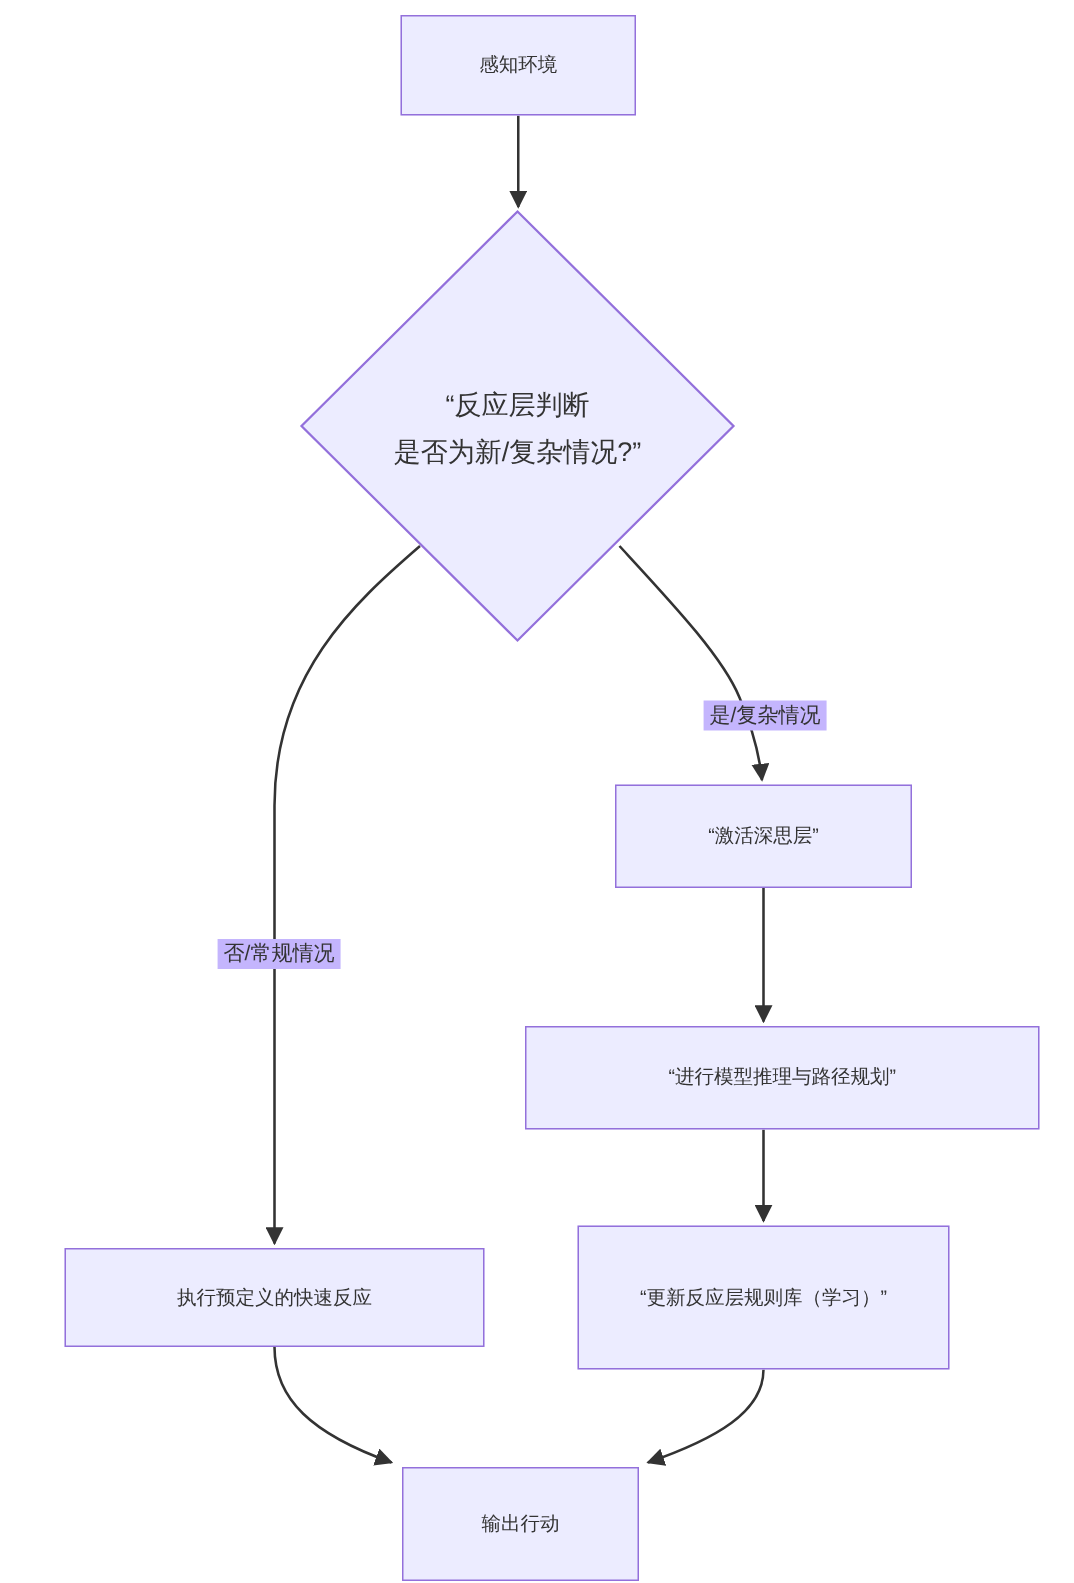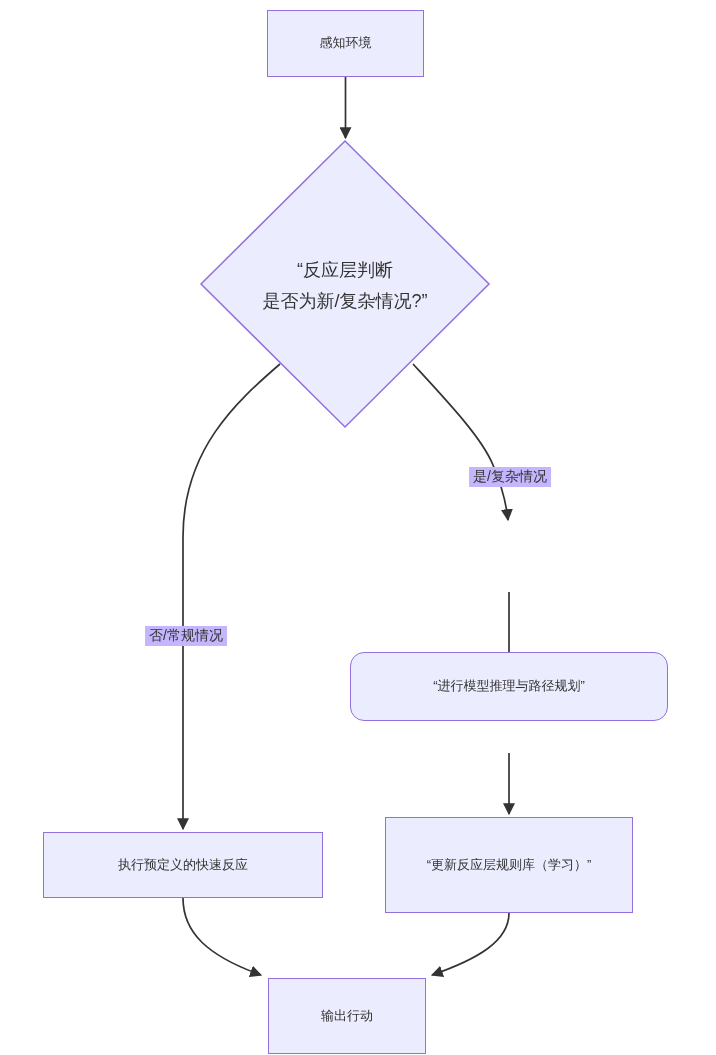--- a/index.html
+++ b/index.html
@@ -36,21 +36,21 @@
     display: flex;
     align-items: center;
     justify-content: center;
     text-align: center;
     font-size: 13px;
     line-height: 1.45;
     color: #333333;
   }
   .node-perceive { left: 267px; top: 10px;  width: 157px; height: 67px; }
   .node-activate { left: 410px; top: 523px; width: 198px; height: 69px; }
-  .node-reason   { left: 350px; top: 652px; width: 318px; height: 69px; border-radius: 14px; }
+  .node-reason   { left: 350px; top: 684px; width: 343px; height: 69px; }
   .node-update   { left: 385px; top: 817px; width: 248px; height: 96px; }
   .node-fast     { left: 43px;  top: 832px; width: 280px; height: 66px; }
   .node-output   { left: 268px; top: 978px; width: 158px; height: 76px; }
   .decision-text {
     position: absolute;
     left: 205px;
     top: 243px;
     width: 280px;
     height: 86px;
     display: flex;
@@ -116,20 +116,23 @@
 
   <div class="decision-text">
     <span>“反应层判断</span>
     <span>是否为新/复杂情况?”</span>
   </div>
 
   <div class="edge-label edge-label-yes">是/复杂情况</div>
 
   <div class="edge-label edge-label-no">否/常规情况</div>
 
+  <div class="node node-activate">
+    <span>“激活深思层”</span>
+  </div>
 
   <div class="node node-reason">
     <span>“进行模型推理与路径规划”</span>
   </div>
 
   <div class="node node-update">
     <span class="multiline">
       <span>“更新反应层规则库</span>
       <span>（学习）”</span>
     </span>

